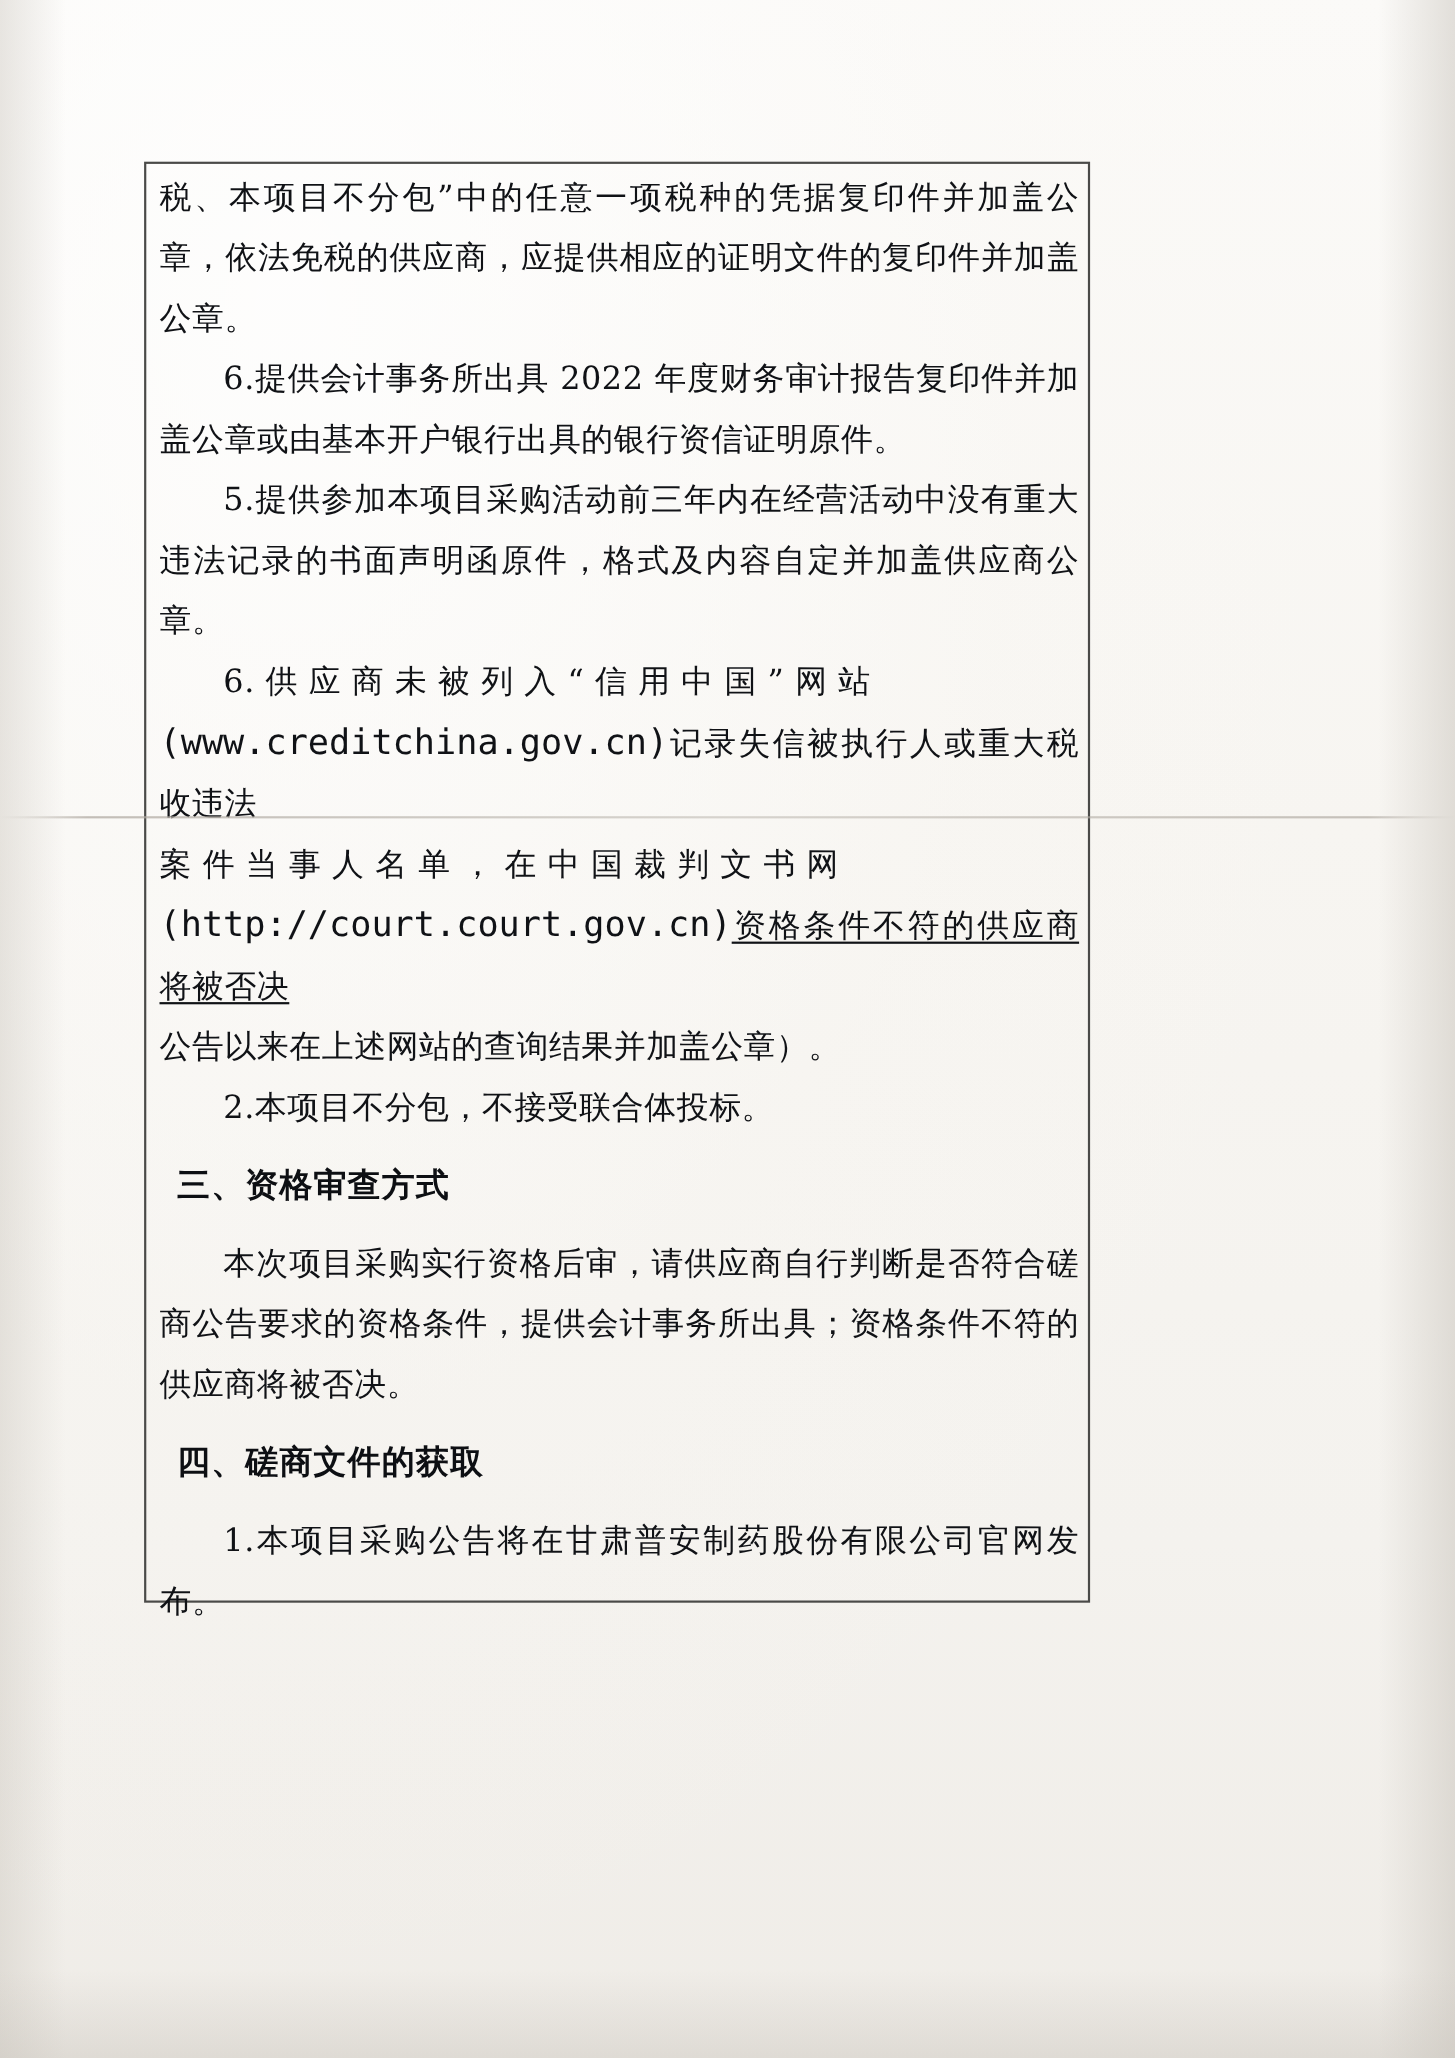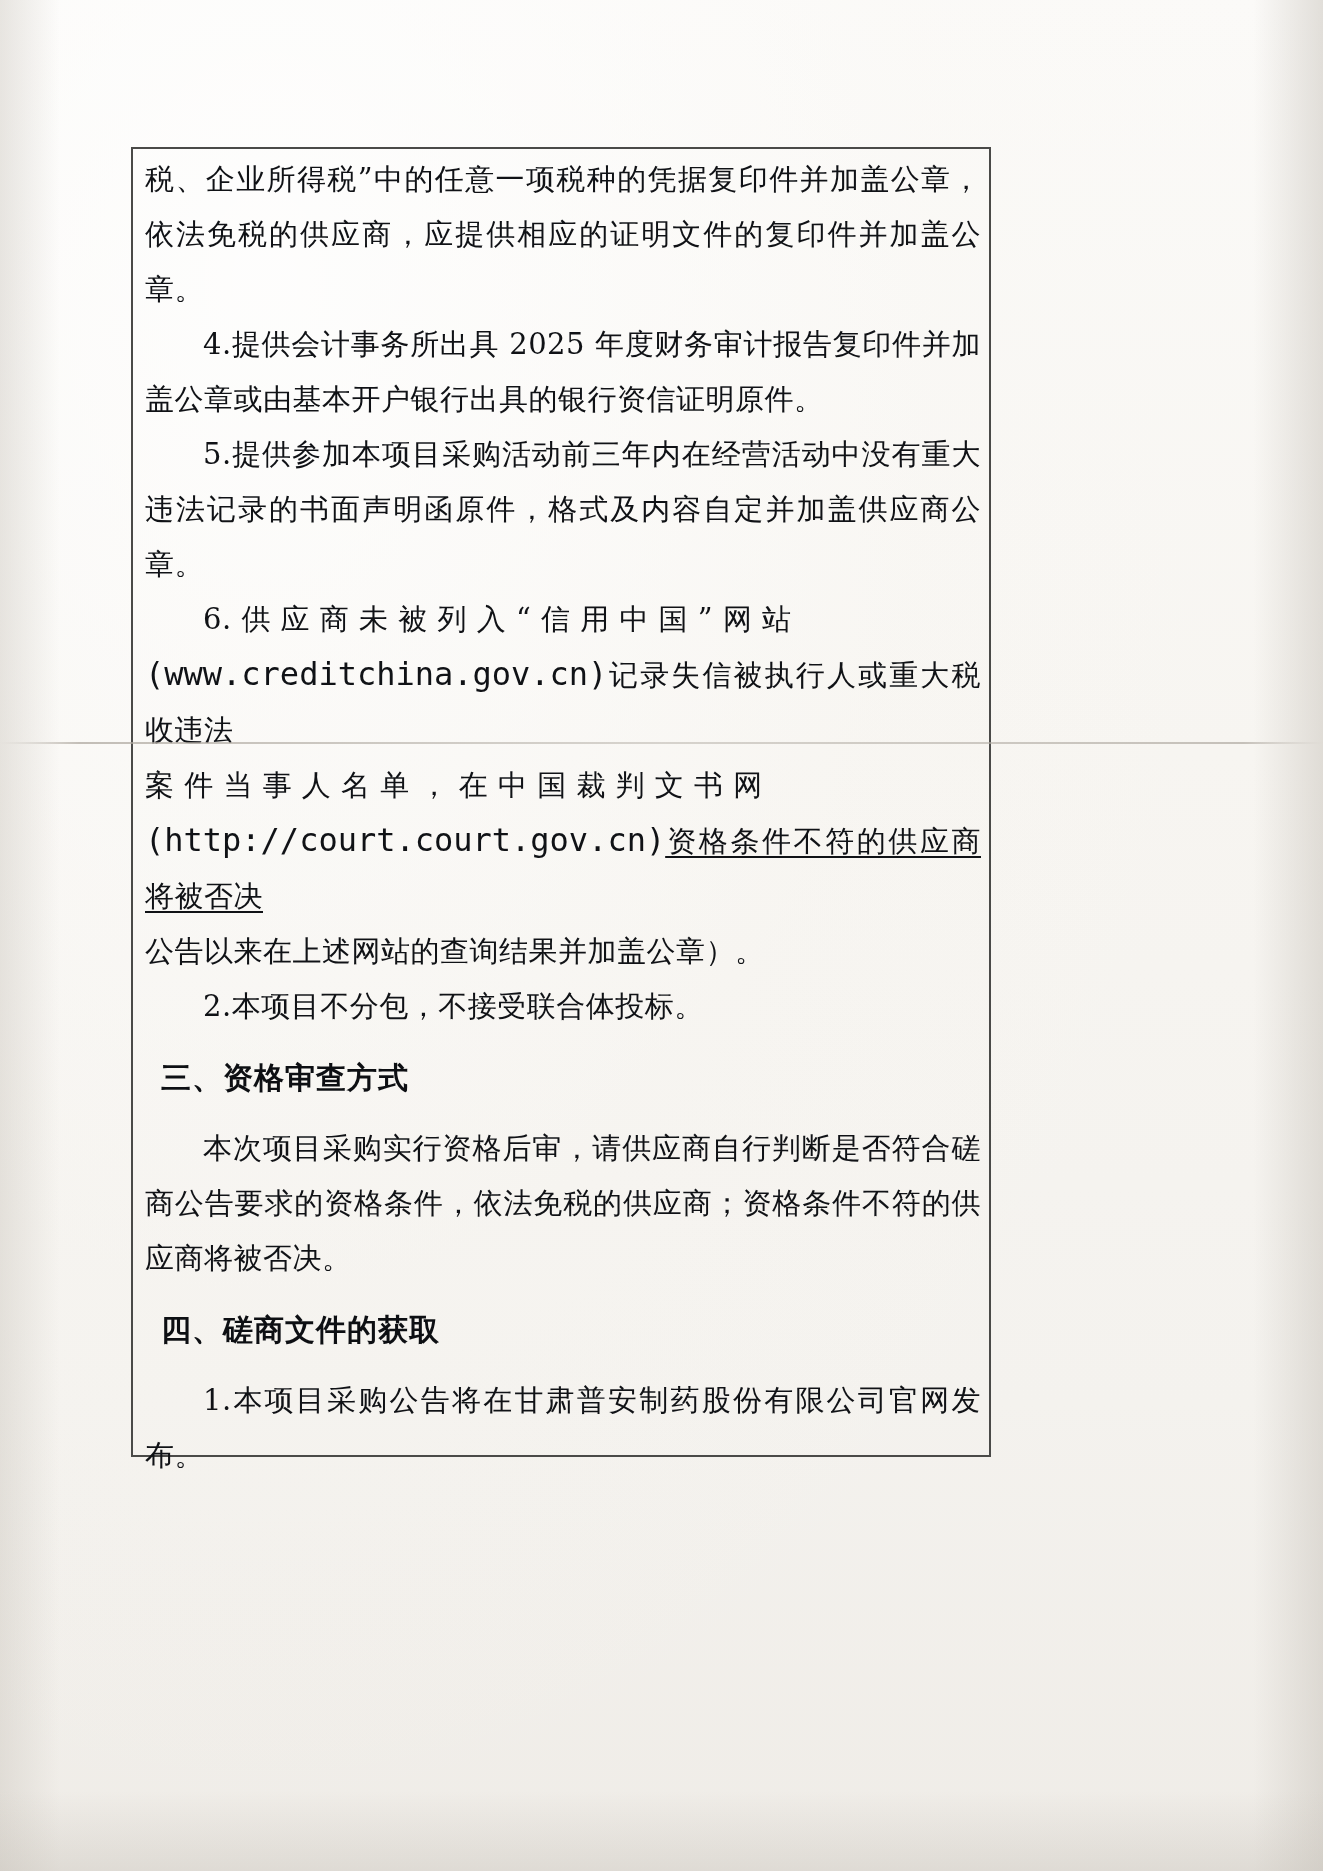--- a/index.html
+++ b/index.html
@@ -124,39 +124,39 @@
 <body>
 
 <div class="paper-tint"></div>
 
 <div class="ghost" style="top: 246px;">　　　　　　　　　　　　　　　</div>
 
 <div class="page-frame"></div>
 
 <div class="page-body">
 
-  <p class="para">税、企业所得税”中的任意一项税种的凭据复印件并加盖公章，依法免税的供应商，应提供相应的证明文件的复印件并加盖公章。</p>
+  <p class="para">税、本项目不分包”中的任意一项税种的凭据复印件并加盖公章，依法免税的供应商，应提供相应的证明文件的复印件并加盖公章。</p>
 
 
-  <p class="para indent">4.提供会计事务所出具 2025 年度财务审计报告复印件并加盖公章或由基本开户银行出具的银行资信证明原件。</p>
+  <p class="para indent">6.提供会计事务所出具 2022 年度财务审计报告复印件并加盖公章或由基本开户银行出具的银行资信证明原件。</p>
 
   <p class="para indent">5.提供参加本项目采购活动前三年内在经营活动中没有重大违法记录的书面声明函原件，格式及内容自定并加盖供应商公章。</p>
 
   <div>
     <p class="para spread" style="text-indent:58px;">6. 供 应 商 未 被 列 入 “ 信 用 中 国 ” 网 站</p>
     <p class="para"><span class="mono">(www.creditchina.gov.cn)</span><span>记录失信被执行人或重大税收违法</span></p>
     <p class="para spread">案 件 当 事 人 名 单 ， 在 中 国 裁 判 文 书 网</p>
     <p class="para"><span class="mono">(http://court.court.gov.cn)</span><span class="u-underline">资格条件不符的供应商将被否决</span></p>
     <p class="para">公告以来在上述网站的查询结果并加盖公章）。</p>
   </div>
 
   <p class="para indent">2.本项目不分包，不接受联合体投标。</p>
 
   <h2 class="heading">三、资格审查方式</h2>
-  <p class="para indent">本次项目采购实行资格后审，请供应商自行判断是否符合磋商公告要求的资格条件，依法免税的供应商；资格条件不符的供应商将被否决。</p>
+  <p class="para indent">本次项目采购实行资格后审，请供应商自行判断是否符合磋商公告要求的资格条件，提供会计事务所出具；资格条件不符的供应商将被否决。</p>
 
   <h2 class="heading">四、磋商文件的获取</h2>
   <p class="para indent">1.本项目采购公告将在甘肃普安制药股份有限公司官网发布。</p>
 
 </div>
 
 <div class="fold-line"></div>
 <div class="edge-shadow-left"></div>
 <div class="edge-shadow-right"></div>
 <div class="edge-shadow-bottom"></div>

